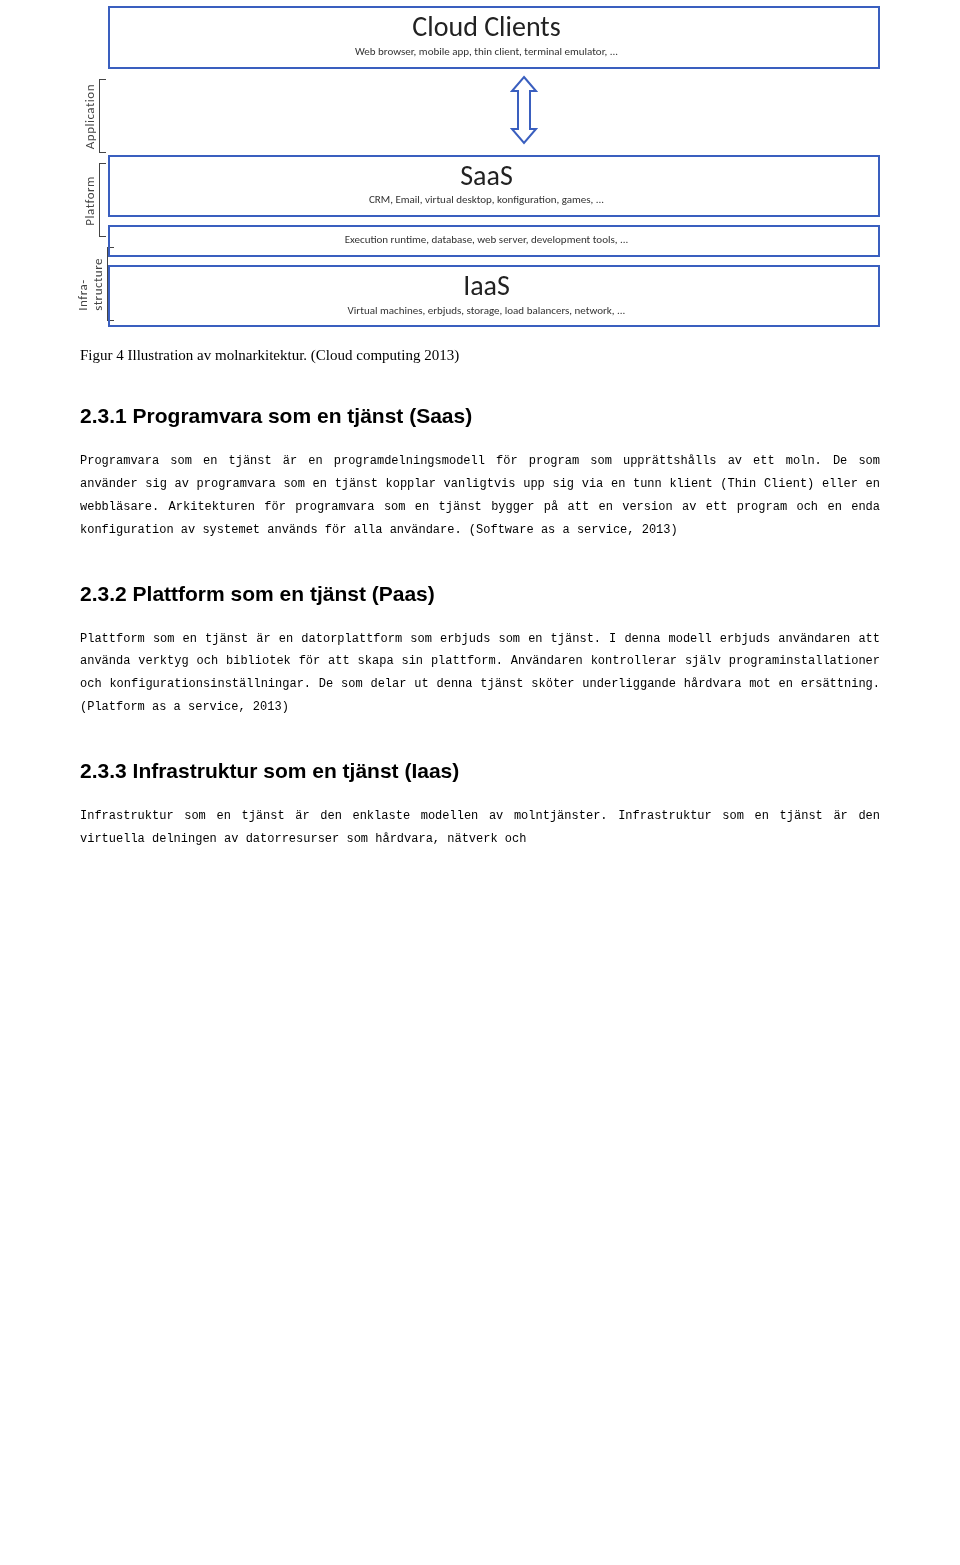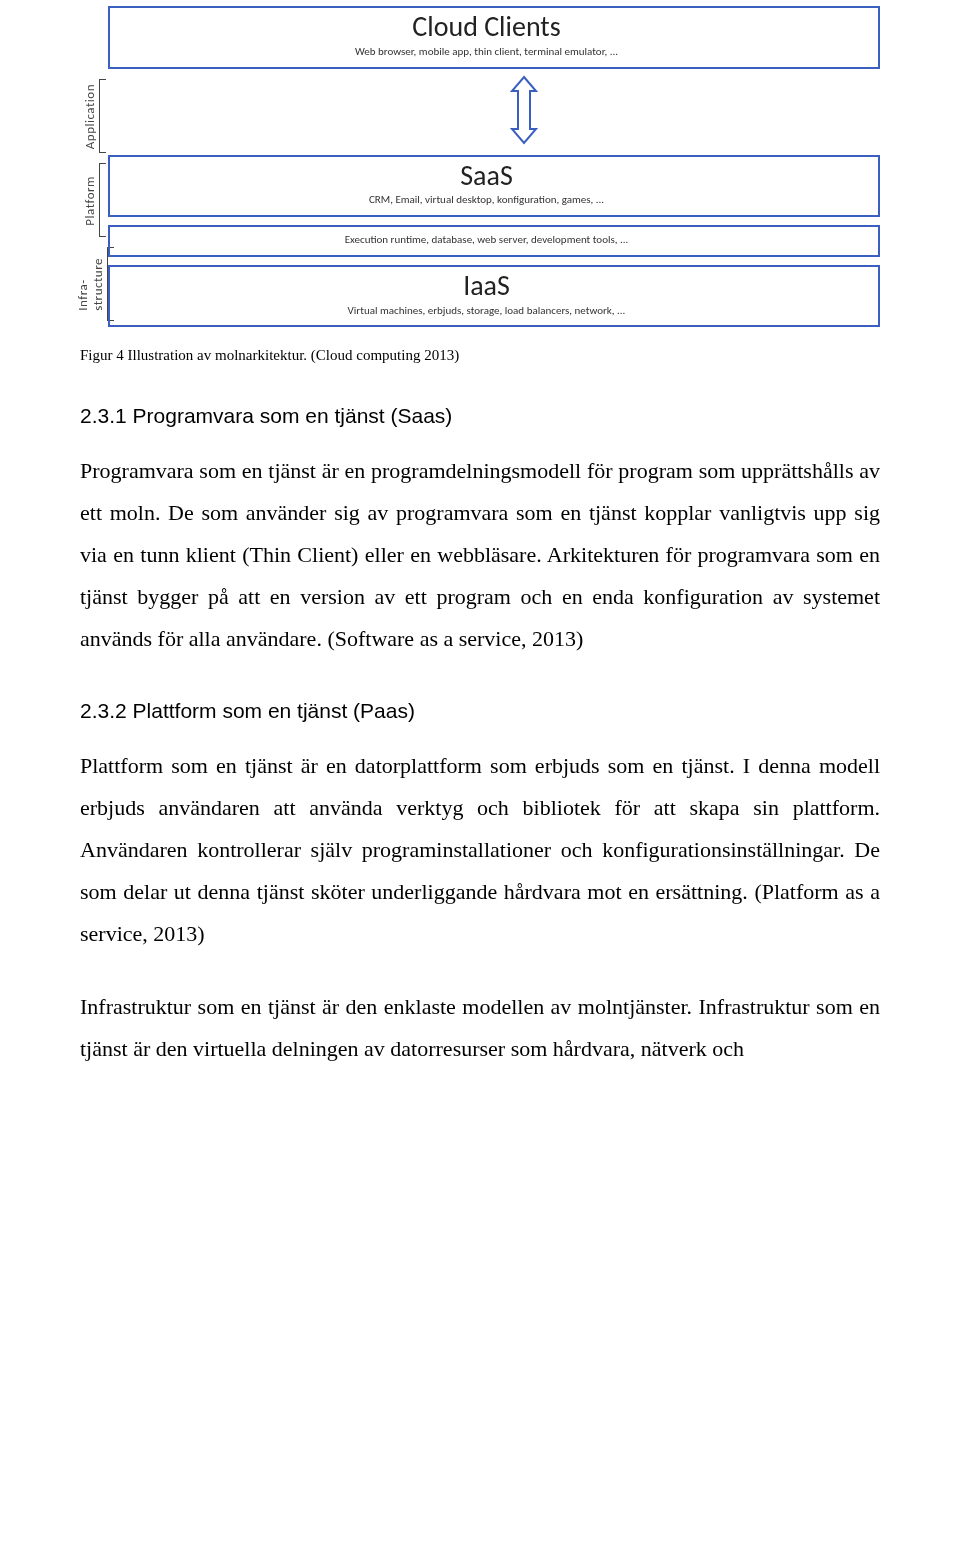--- a/index.html
+++ b/index.html
@@ -79,28 +79,29 @@
     width: 34px;
     height: 70px;
   }
   .caption {
     font-size: 15px;
     margin: 10px 0 30px 0;
   }
   h2.section {
     font-family: Arial, Helvetica, sans-serif;
     font-size: 21px;
-    font-weight: 400;
+    font-weight: 700;
     margin: 40px 0 22px 0;
   }
   p.body {
-    font-size: 22px;
+    font-size: 12px;
     line-height: 1.9;
     text-align: justify;
     margin: 0 0 32px 0;
+    font-family: Liberation Mono, monospace;
   }
   .pagenum {
     text-align: center;
     font-size: 16px;
     margin-top: 30px;
   }
 </style>
 </head>
 <body>
 
@@ -156,16 +157,17 @@
   </div>
 
   <div class="caption">Figur 4 Illustration av molnarkitektur. (Cloud computing 2013)</div>
 
   <h2 class="section">2.3.1  Programvara som en tjänst (Saas)</h2>
   <p class="body">Programvara som en tjänst är en programdelningsmodell för program som upprättshålls av ett moln. De som använder sig av programvara som en tjänst kopplar vanligtvis upp sig via en tunn klient (Thin Client) eller en webbläsare. Arkitekturen för programvara som en tjänst bygger på att en version av ett program och en enda konfiguration av systemet används för alla användare. (Software as a service, 2013)</p>
 
   <h2 class="section">2.3.2  Plattform som en tjänst (Paas)</h2>
   <p class="body">Plattform som en tjänst är en datorplattform som erbjuds som en tjänst. I denna modell erbjuds användaren att använda verktyg och bibliotek för att skapa sin plattform. Användaren kontrollerar själv programinstallationer och konfigurationsinställningar. De som delar ut denna tjänst sköter underliggande hårdvara mot en ersättning. (Platform as a service, 2013)</p>
 
+  <h2 class="section">2.3.3  Infrastruktur som en tjänst (Iaas)</h2>
   <p class="body" style="margin-bottom:4px;">Infrastruktur som en tjänst är den enklaste modellen av molntjänster. Infrastruktur som en tjänst är den virtuella delningen av datorresurser som hårdvara, nätverk och</p>
 
 
 </div>
 
 </body></html>

